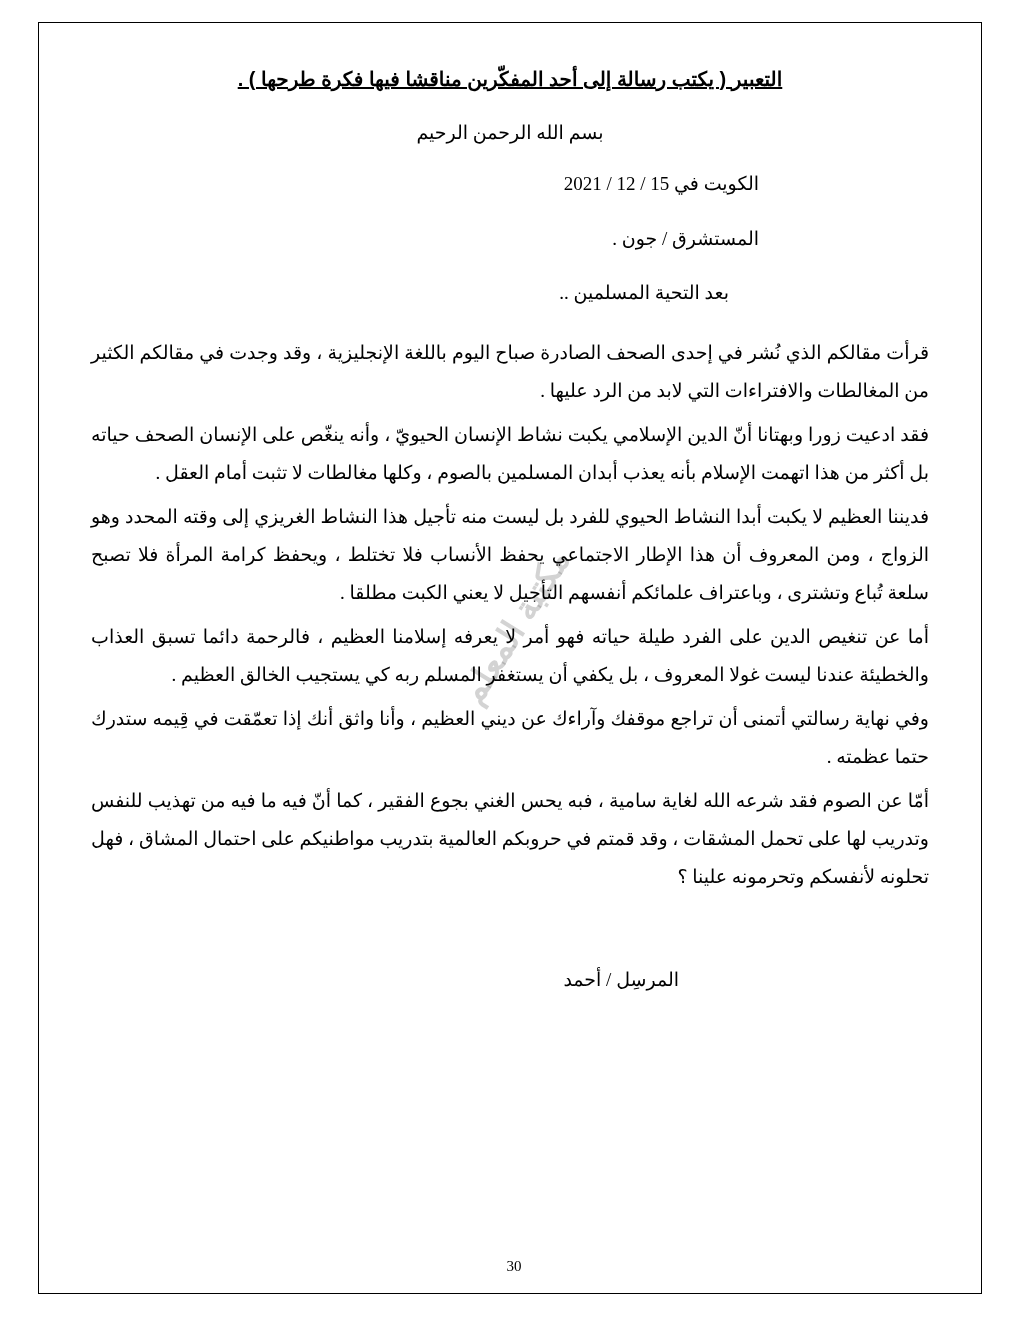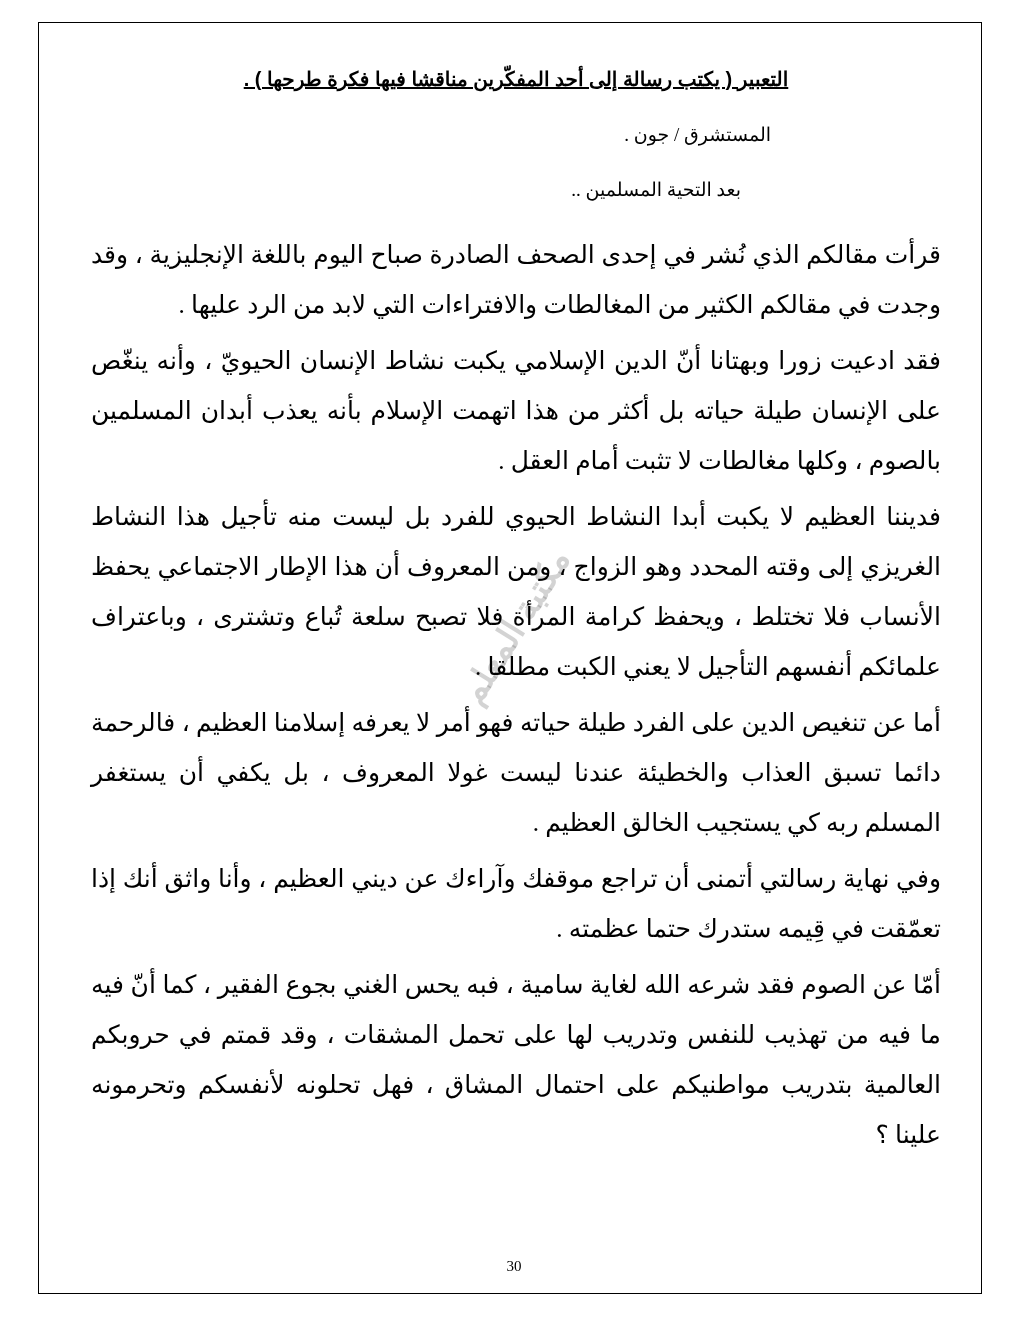--- a/index.html
+++ b/index.html
@@ -21,21 +21,21 @@
     top: 22px;
     width: 944px;
     height: 1272px;
     border: 1.5px solid #000000;
     box-sizing: border-box;
     background: #ffffff;
   }
   .content {
     position: absolute;
     left: 52px;
-    right: 40px;
+    right: 52px;
     top: 28px;
     direction: rtl;
     text-align: right;
   }
   .doc-title {
     text-align: center;
     font-family: "Liberation Sans", sans-serif;
     font-weight: bold;
     font-size: 20px;
     text-decoration: underline;
@@ -49,21 +49,21 @@
   }
   .line {
     font-size: 19px;
     margin: 0 0 26px 0;
     line-height: 1.5;
   }
   .indent-right {
     text-align: right;
   }
   .para {
-    font-size: 25px;
+    font-size: 19px;
     line-height: 2.0;
     margin: 0 0 6px 0;
     text-align: justify;
     text-justify: inter-word;
   }
   .signature {
     font-size: 19px;
     margin-top: 72px;
     margin-right: 250px;
     text-align: right;
@@ -97,30 +97,33 @@
 
 <div class="page">
   <div class="sheet">
 
     <div class="watermark">مكتبة المعلم</div>
 
     <div class="content">
 
       <div class="doc-title">التعبير ( يكتب رسالة إلى أحد المفكّرين مناقشا فيها فكرة طرحها ) .</div>
 
+      <div class="centered-line">بسم الله الرحمن الرحيم</div>
 
+      <div class="line indent-right" style="padding-right:170px;">الكويت في 15 / 12 / 2021</div>
 
       <div class="line indent-right" style="padding-right:170px;">المستشرق / جون .</div>
 
       <div class="line indent-right" style="padding-right:200px;">بعد التحية المسلمين ..</div>
 
       <div class="para">قرأت مقالكم الذي نُشر في إحدى الصحف الصادرة صباح اليوم باللغة الإنجليزية ، وقد وجدت في مقالكم الكثير من المغالطات والافتراءات التي لابد من الرد عليها .</div>
-      <div class="para">فقد ادعيت زورا وبهتانا أنّ الدين الإسلامي يكبت نشاط الإنسان الحيويّ ، وأنه ينغّص على الإنسان طيلة حياته بل أكثر من هذا اتهمت الإسلام بأنه يعذب أبدان المسلمين بالصوم ، وكلها مغالطات لا تثبت أمام العقل .</div>
+      <div class="para">فقد ادعيت زورا وبهتانا أنّ الدين الإسلامي يكبت نشاط الإنسان الحيويّ ، وأنه ينغّص على الإنسان الصحف حياته بل أكثر من هذا اتهمت الإسلام بأنه يعذب أبدان المسلمين بالصوم ، وكلها مغالطات لا تثبت أمام العقل .</div>
       <div class="para">فديننا العظيم لا يكبت أبدا النشاط الحيوي للفرد بل ليست منه تأجيل هذا النشاط الغريزي إلى وقته المحدد وهو الزواج ، ومن المعروف أن هذا الإطار الاجتماعي يحفظ الأنساب فلا تختلط ، ويحفظ كرامة المرأة فلا تصبح سلعة تُباع وتشترى ، وباعتراف علمائكم أنفسهم التأجيل لا يعني الكبت مطلقا .</div>
       <div class="para">أما عن تنغيص الدين على الفرد طيلة حياته فهو أمر لا يعرفه إسلامنا العظيم ، فالرحمة دائما تسبق العذاب والخطيئة عندنا ليست غولا المعروف ، بل يكفي أن يستغفر المسلم ربه كي يستجيب الخالق العظيم .</div>
       <div class="para">وفي نهاية رسالتي أتمنى أن تراجع موقفك وآراءك عن ديني العظيم ، وأنا واثق أنك إذا تعمّقت في قِيمه ستدرك حتما عظمته .</div>
       <div class="para">أمّا عن الصوم فقد شرعه الله لغاية سامية ، فبه يحس الغني بجوع الفقير ، كما أنّ فيه ما فيه من تهذيب للنفس وتدريب لها على تحمل المشقات ، وقد قمتم في حروبكم العالمية بتدريب مواطنيكم على احتمال المشاق ، فهل تحلونه لأنفسكم وتحرمونه علينا ؟</div>
 
+      <div class="signature">المرسِل /  أحمد</div>
     </div>
 
     <div class="page-number">30</div>
   </div>
 </div>
 
 </body></html>

